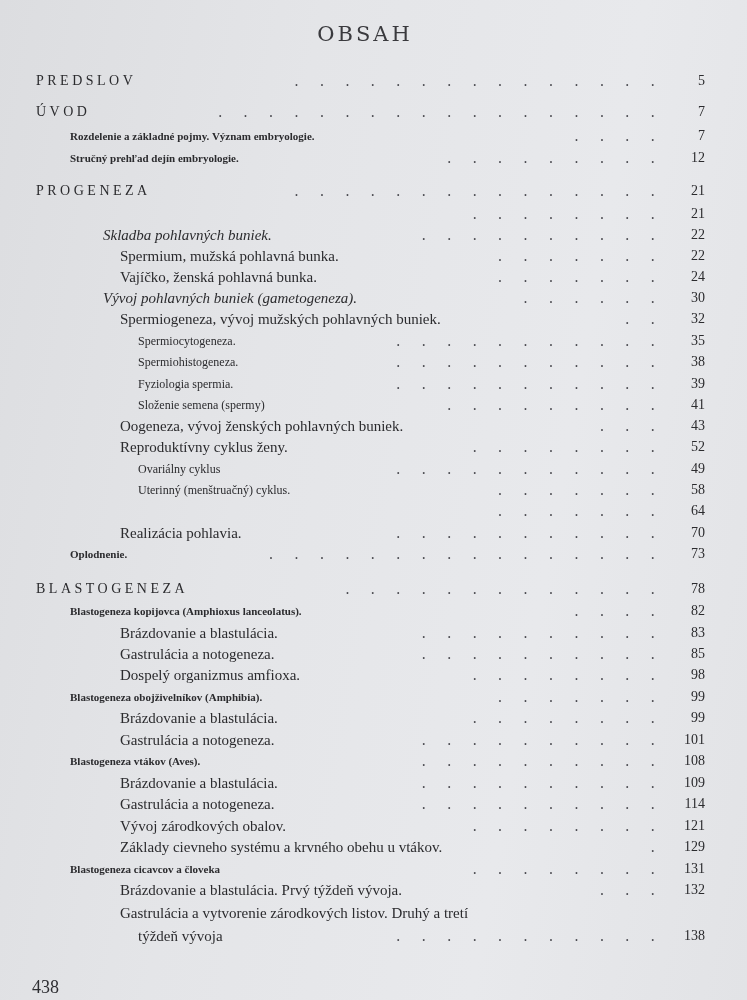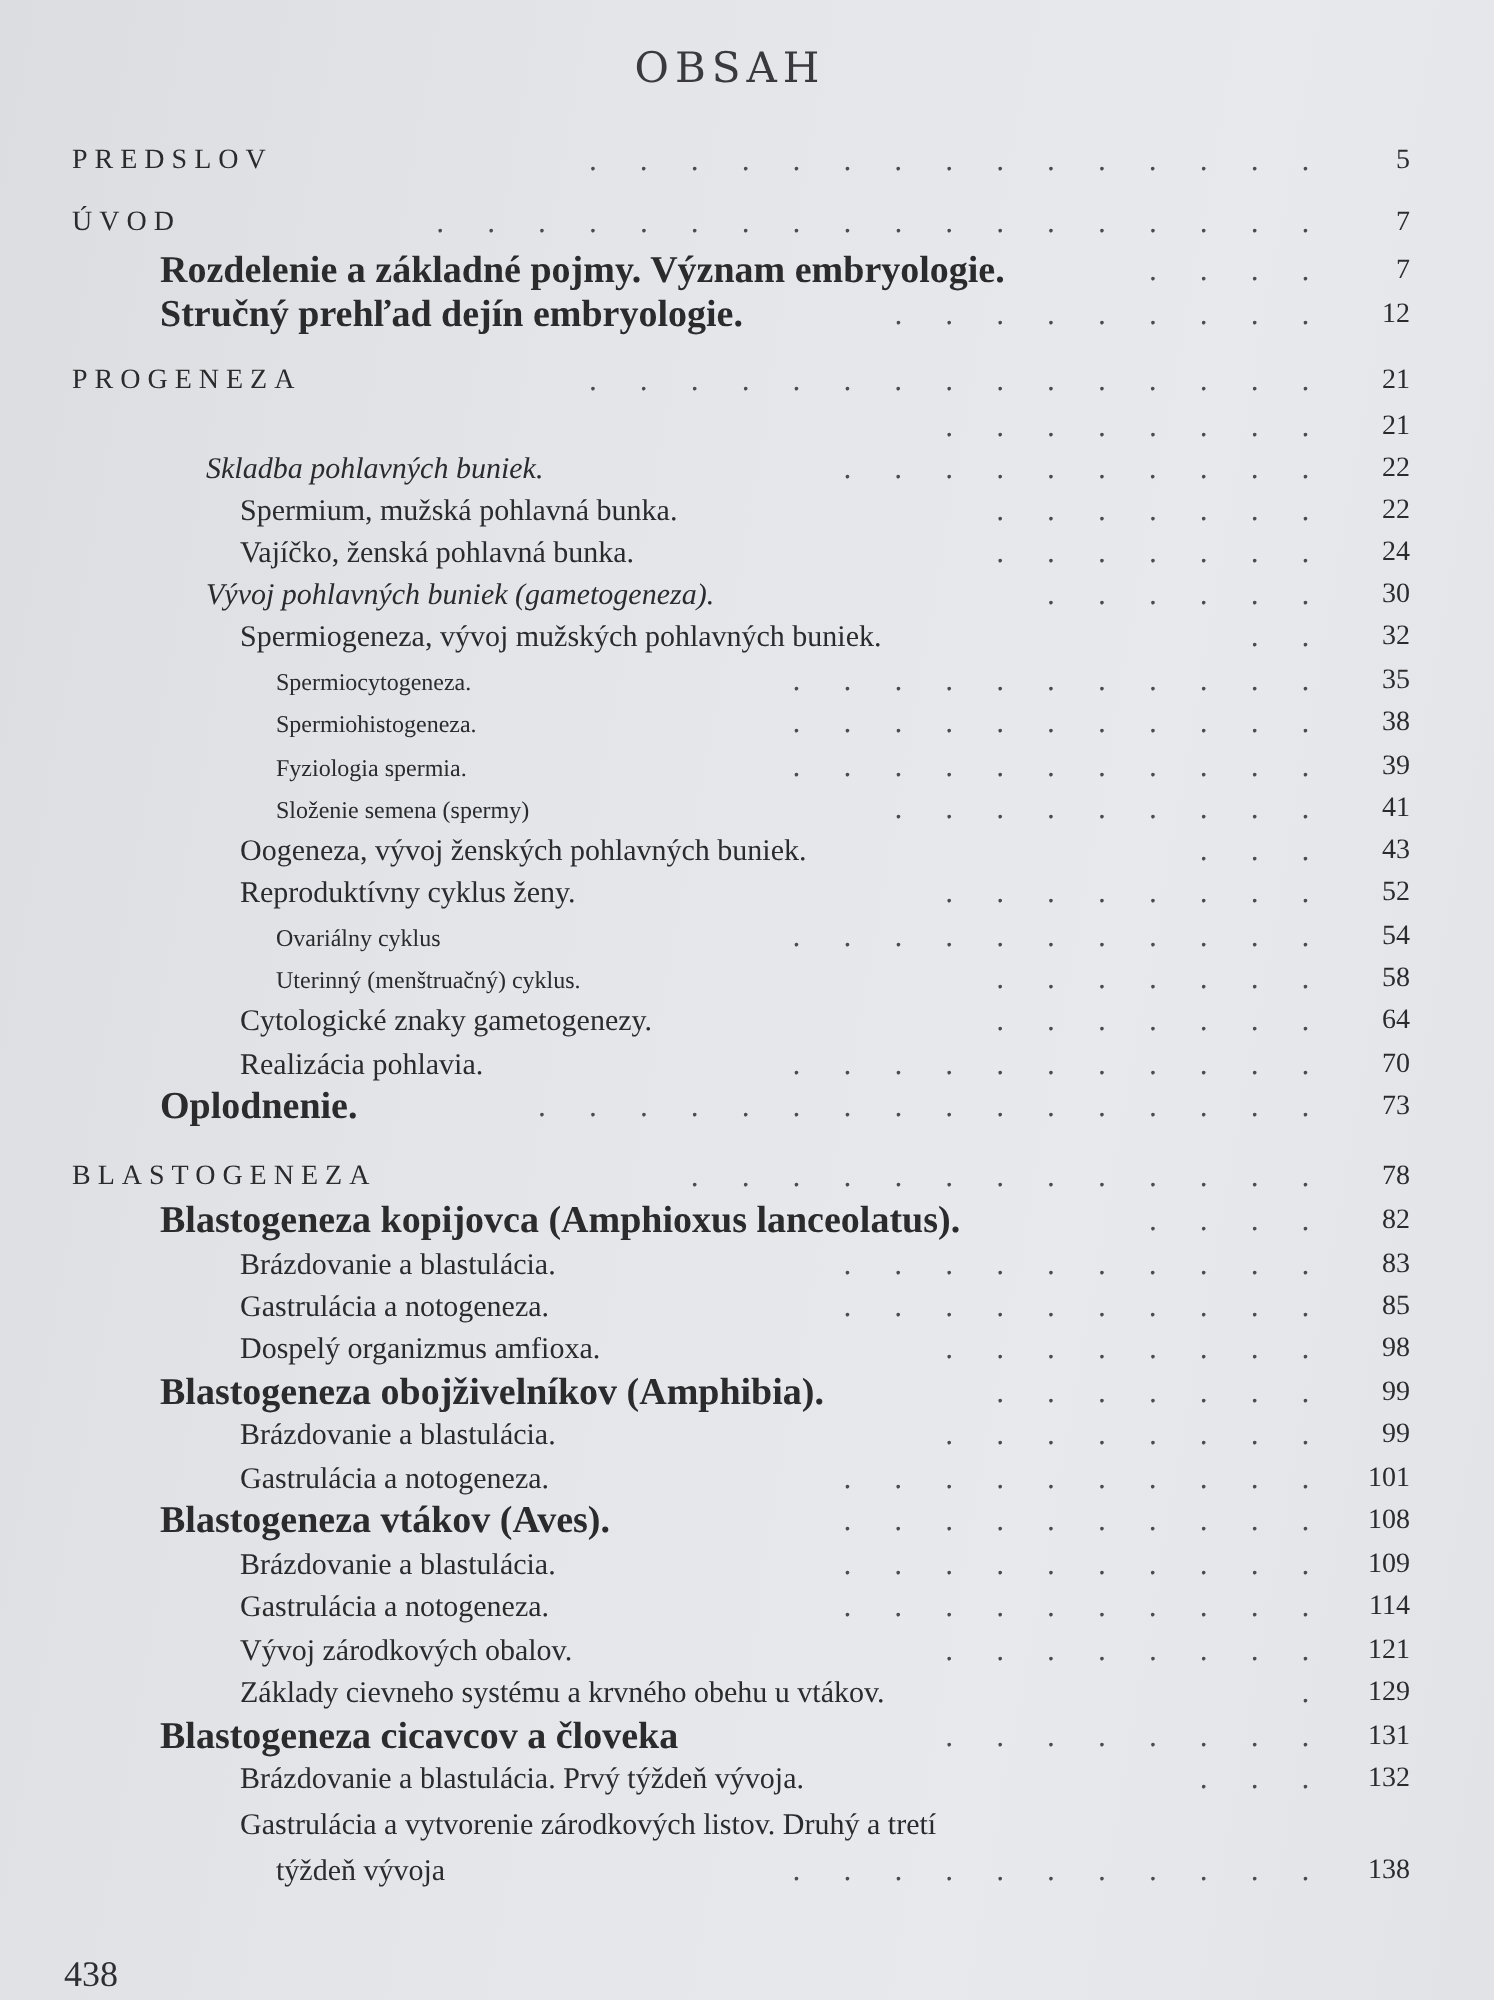--- a/index.html
+++ b/index.html
@@ -51,21 +51,21 @@
       font-size: 14px;
       line-height: 18px;
       font-family: "Liberation Serif", serif;
     }
     .lvl0 .label {
       left: 36px;
       letter-spacing: 3.5px;
       font-size: 14px;
       font-family: "Liberation Serif", serif;
     }
-    .lvl1 .label { left: 80px; font-weight: bold; font-family: "Liberation Serif", serif; font-size: 19px; }
+    .lvl1 .label { left: 70px; font-weight: bold; font-family: "Liberation Serif", serif; font-size: 11px; }
     .lvl1i .label { left: 103px; font-style: italic; font-family: "Liberation Serif", serif; font-size: 15px; }
     .lvl2 .label { left: 120px; font-family: "Liberation Serif", serif; font-size: 15px; }
     .lvl3 .label { left: 138px; font-family: "Liberation Serif", serif; font-size: 12px; }
     .lvl2c .label { left: 138px; font-family: "Liberation Serif", serif; font-size: 15px; }
     .footer-page {
       position: absolute;
       left: 32px; top: 977px;
       font-size: 18px;
       font-family: "Liberation Serif", serif;
       color: #2e2e32;
@@ -157,29 +157,28 @@
       <span class="page">43</span>
     </div>
     <div class="entry lvl2" style="top: 438px;">
       <span class="label">Reproduktívny cyklus ženy.</span>
       <span class="dots" style="width: 255px;">.  .  .  .  .  .  .  .</span>
       <span class="page">52</span>
     </div>
     <div class="entry lvl3" style="top: 460px;">
       <span class="label">Ovariálny cyklus</span>
       <span class="dots" style="width: 345px;">.  .  .  .  .  .  .  .  .  .  .</span>
-      <span class="page">54</span>
+      <span class="page">49</span>
     </div>
     <div class="entry lvl3" style="top: 481px;">
       <span class="label">Uterinný (menštruačný) cyklus.</span>
       <span class="dots" style="width: 225px;">.  .  .  .  .  .  .</span>
       <span class="page">58</span>
     </div>
     <div class="entry lvl2" style="top: 502px;">
-      <span class="label">Cytologické znaky gametogenezy.</span>
       <span class="dots" style="width: 225px;">.  .  .  .  .  .  .</span>
       <span class="page">64</span>
     </div>
     <div class="entry lvl2" style="top: 524px;">
       <span class="label">Realizácia pohlavia.</span>
       <span class="dots" style="width: 345px;">.  .  .  .  .  .  .  .  .  .  .</span>
       <span class="page">70</span>
     </div>
     <div class="entry lvl1" style="top: 545px;">
       <span class="label">Oplodnenie.</span>

